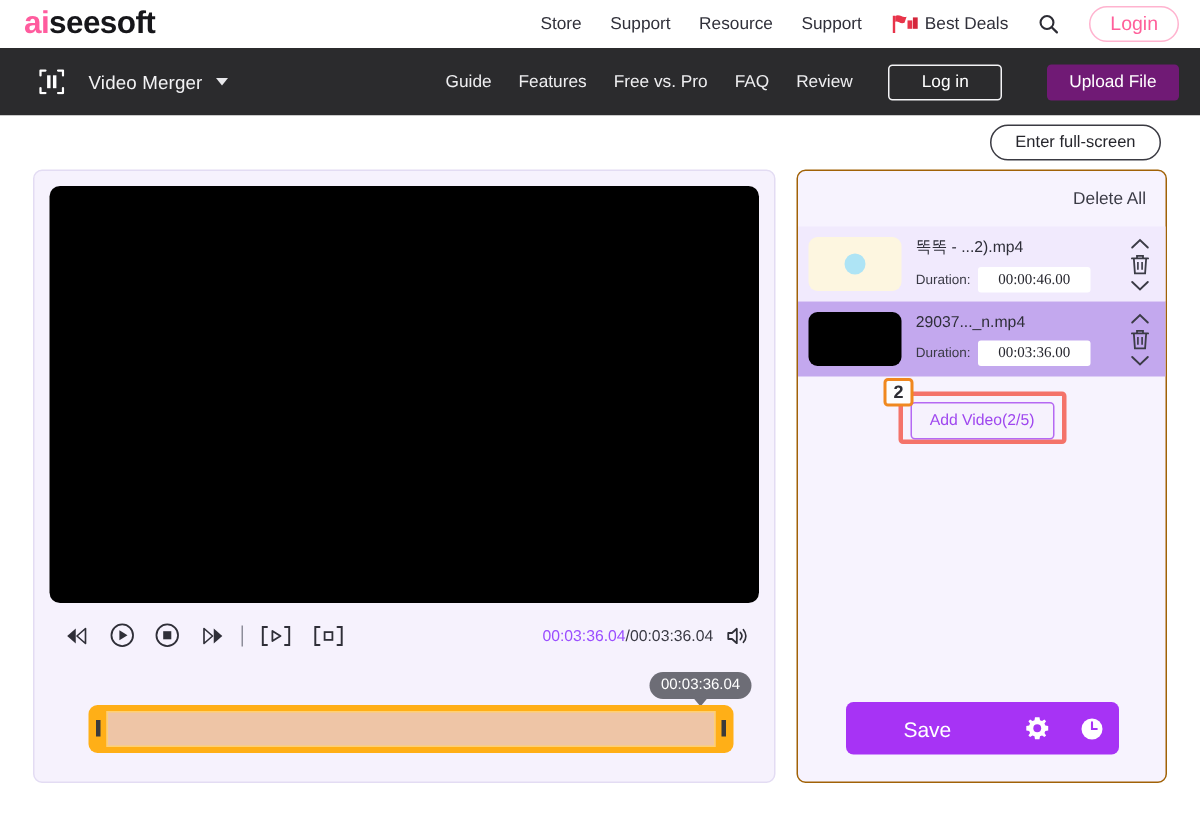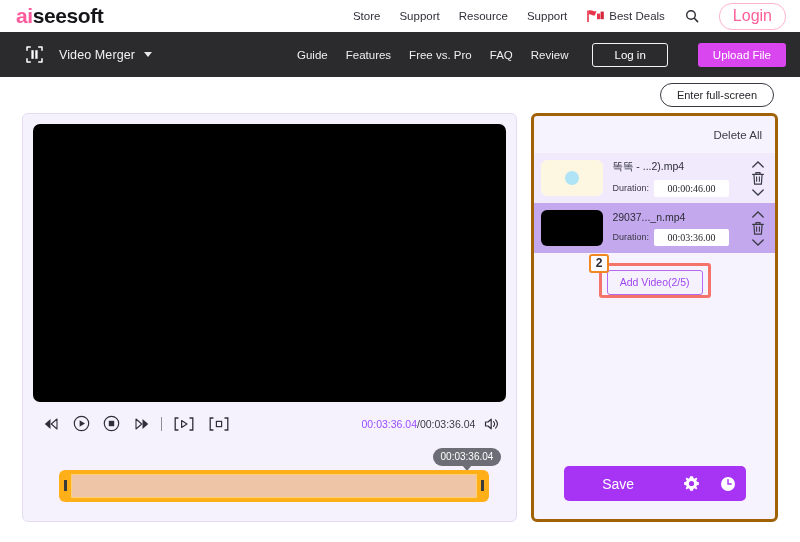--- a/index.html
+++ b/index.html
@@ -45,21 +45,21 @@
     display: flex;
     align-items: center;
     gap: 3px;
   }
   .deals-ico { display:block; }
   .search-ico { display:block; margin: 0 1px; }
   .login-btn {
     border: 1px solid #ffb3cf;
     color: #ff5f9a;
     border-radius: 13px;
-    font-size: 16px;
+    font-size: 13px;
     padding: 3px 13px 4px;
     background: #fff;
     cursor: pointer;
     font-family: inherit;
   }
 
   
   .appbar {
     height: 45px;
     background: #2b2b2d;
@@ -99,21 +99,21 @@
     background: transparent;
     color: #fff;
     font-size: 11.5px;
     border-radius: 3px;
     padding: 5px 21px;
     margin-left: 6px;
     cursor: pointer;
     font-family: inherit;
   }
   .upload {
-    background: #d946ef;
+    background: #701a75;
     border: none;
     color: #fff;
     font-size: 11.5px;
     border-radius: 3px;
     padding: 6px 15px;
     margin-left: 12px;
     cursor: pointer;
     font-family: inherit;
   }
 
@@ -237,21 +237,21 @@
     background: #3b3b3b;
     top: 50%; margin-top: -5.5px;
   }
   .grip.l { left: 5px; }
   .grip.r { right: 5px; }
 
   
   .list-panel {
     width: 252px;
     background: #f7f3fe;
-    border: 3px solid #a16207;
+    border: 1px solid #a16207;
     border-radius: 6px;
     position: relative;
     display: flex;
     flex-direction: column;
   }
   .del-all-row {
     height: 37px;
     display: flex;
     align-items: center;
     justify-content: flex-end;

